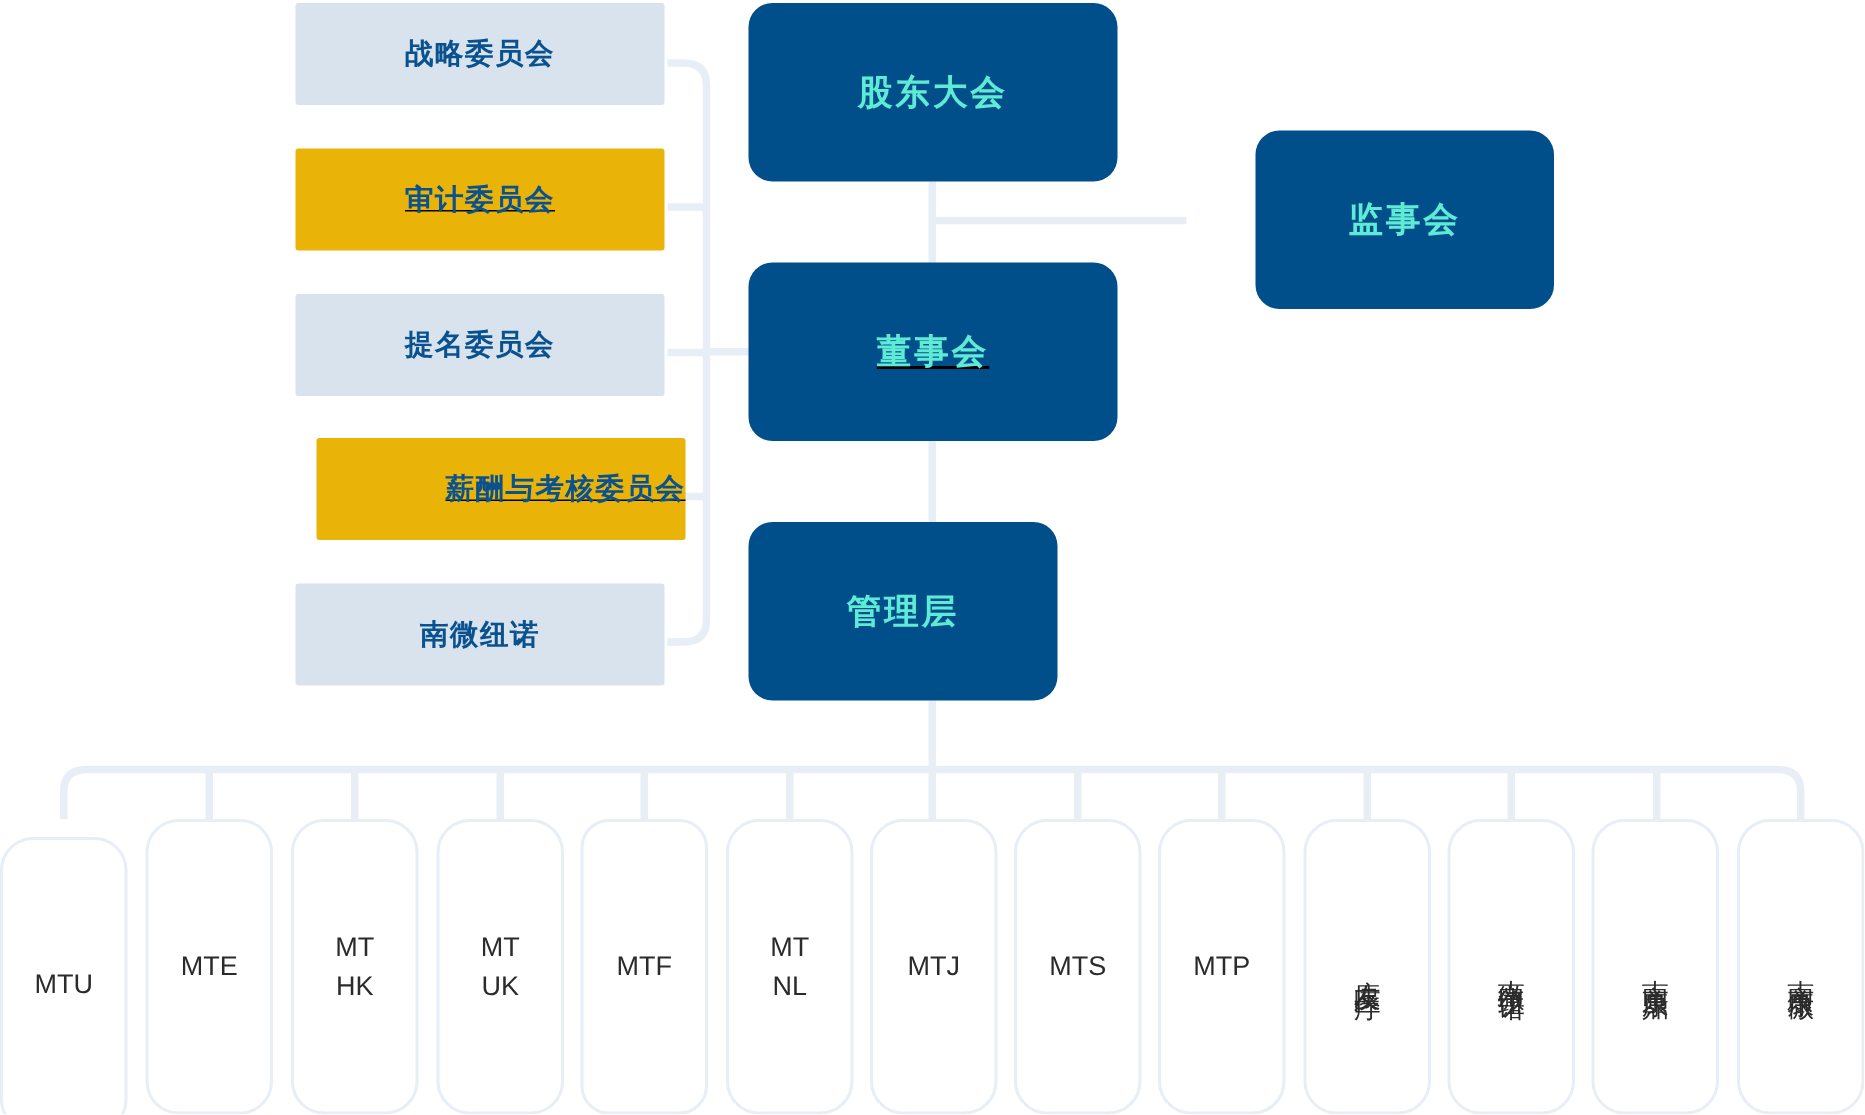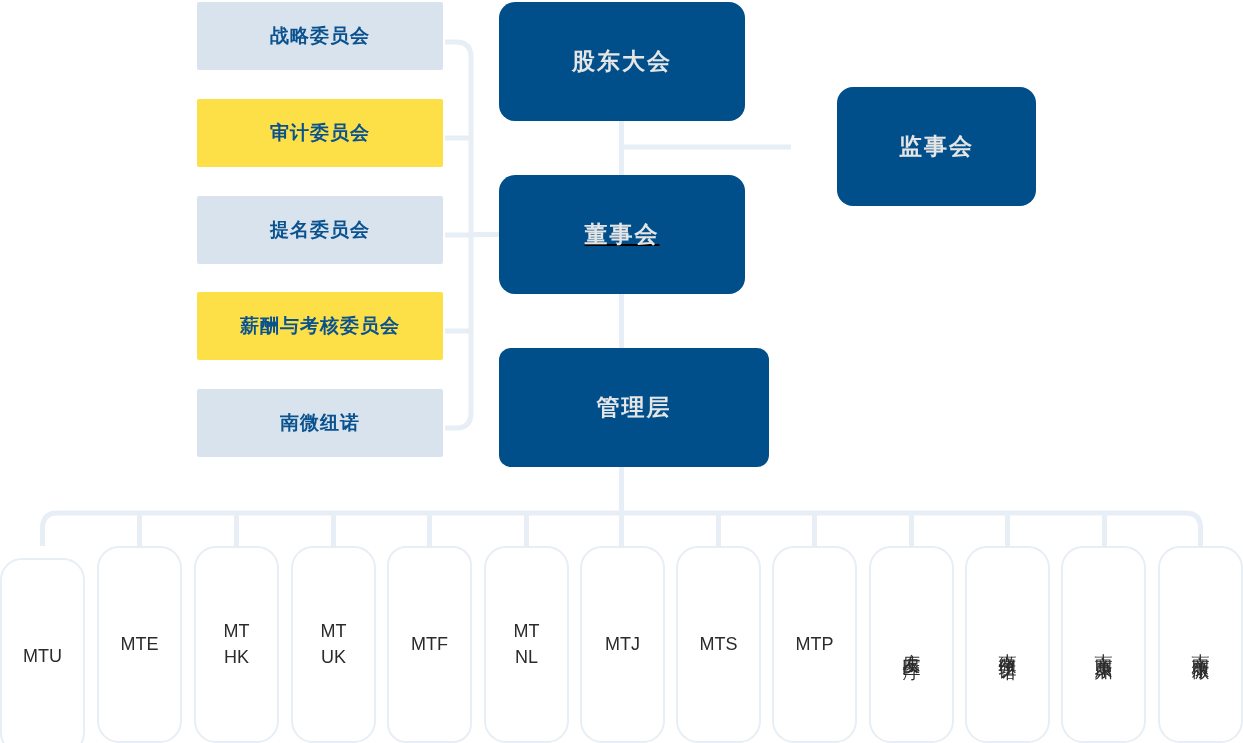--- a/index.html
+++ b/index.html
@@ -33,42 +33,42 @@
     position: absolute;
     width: 246px;
     height: 68px;
     border-radius: 2px;
     display: flex;
     align-items: center;
     justify-content: center;
     box-sizing: border-box;
   }
   .committee-box.tone-a { background: #d8e3ed; }
-  .committee-box.tone-b { background: #fde047; }
+  .committee-box.tone-b { background: #eab308; text-decoration: underline; }
   .committee-label {
     font-size: 19px;
     font-weight: 700;
     color: #0a528f;
     letter-spacing: 1px;
     white-space: nowrap;
   }
   
   .primary-box {
     position: absolute;
     background: #004e8a;
     border-radius: 16px;
     display: flex;
     align-items: center;
     justify-content: center;
     box-sizing: border-box;
   }
   .primary-label {
     font-size: 23px;
     font-weight: 700;
-    color: #e5e5e5;
+    color: #5eead4;
     letter-spacing: 2px;
     white-space: nowrap;
   }
   
   .subsidiary-box {
     position: absolute;
     top: 546px;
     width: 85px;
     height: 197px;
     border: 2px solid #e7eef5;
@@ -135,37 +135,37 @@
 
   <div class="committee-box tone-a" style="left:197px; top:2px;">
     <span class="committee-label">战略委员会</span>
   </div>
   <div class="committee-box tone-b" style="left:197px; top:99px;">
     <span class="committee-label">审计委员会</span>
   </div>
   <div class="committee-box tone-a" style="left:197px; top:196px;">
     <span class="committee-label">提名委员会</span>
   </div>
-  <div class="committee-box tone-b" style="left:197px; top:292px;">
+  <div class="committee-box tone-b" style="left:211px; top:292px;justify-content:flex-end;">
     <span class="committee-label">薪酬与考核委员会</span>
   </div>
   <div class="committee-box tone-a" style="left:197px; top:389px;">
     <span class="committee-label">南微纽诺</span>
   </div>
 
   <div class="primary-box" style="left:499px; top:2px; width:246px; height:119px;">
     <span class="primary-label">股东大会</span>
   </div>
   <div class="primary-box" style="left:837px; top:87px; width:199px; height:119px;">
     <span class="primary-label">监事会</span>
   </div>
   <div class="primary-box" style="left:499px; top:175px; width:246px; height:119px;text-decoration:underline;">
     <span class="primary-label">董事会</span>
   </div>
-  <div class="primary-box" style="left:499px; top:348px; width:270px; height:119px;border-radius:12px;">
+  <div class="primary-box" style="left:499px; top:348px; width:206px; height:119px;">
     <span class="primary-label">管理层</span>
   </div>
 
   <div class="subsidiary-box" style="left:0px;margin-top:12px;">
     <span class="subsidiary-label">MTU</span>
   </div>
   <div class="subsidiary-box" style="left:97px;">
     <span class="subsidiary-label">MTE</span>
   </div>
   <div class="subsidiary-box" style="left:194px;">

